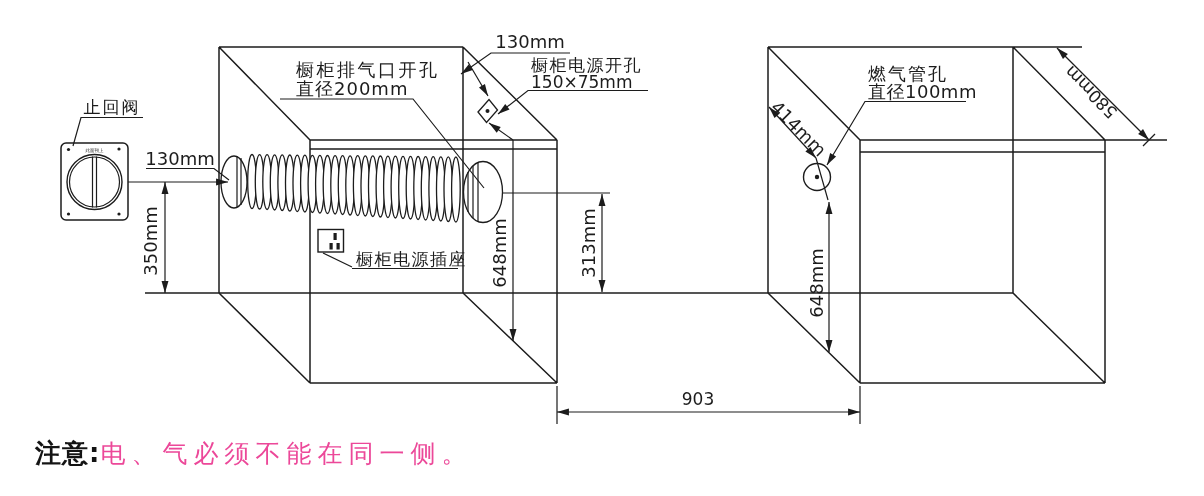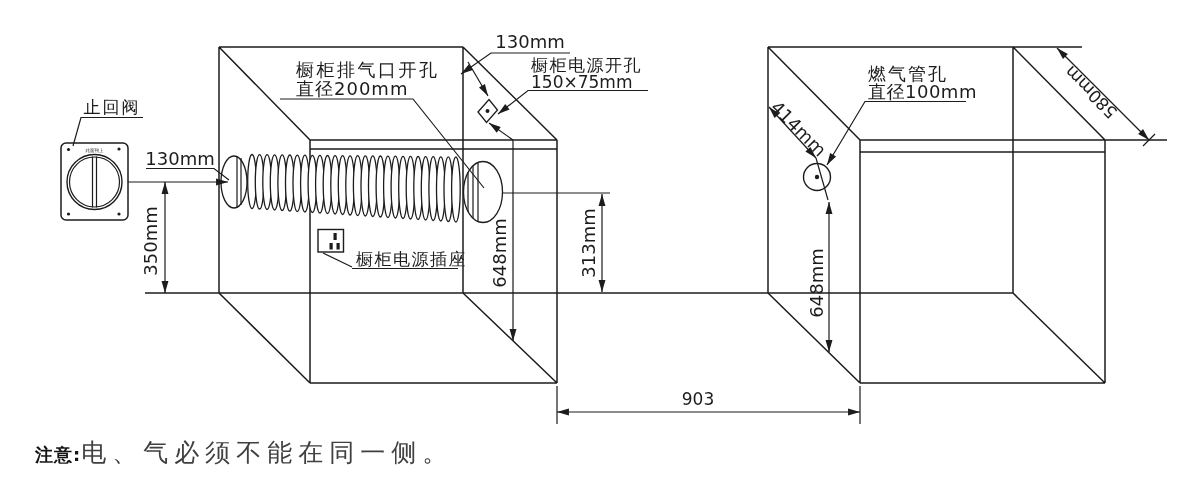--- a/index.html
+++ b/index.html
@@ -3,23 +3,23 @@
 <meta charset="utf-8">
 <style>
   html,body{margin:0;padding:0;background:#fff;}
   .canvas{position:relative;width:1204px;height:496px;background:#fff;overflow:hidden;
           font-family:"DejaVu Sans","Liberation Sans",sans-serif;}
   svg{position:absolute;left:0;top:0;}
   svg .wire path, svg path.ln, svg line.ln{stroke:#1c1c1c;stroke-width:1.5;fill:none;}
   svg .dim path, svg path.dim{stroke:#1c1c1c;stroke-width:1.2;fill:none;}
   svg text{fill:#1c1c1c;font-family:"DejaVu Sans","Liberation Sans",sans-serif;}
   .note{position:absolute;left:35px;top:436px;white-space:nowrap;}
-  .note .np{font-size:18px;font-weight:700;letter-spacing:1px;color:#141414;
+  .note .np{font-size:26px;font-weight:700;letter-spacing:1px;color:#141414;
             font-family:"DejaVu Sans","Liberation Sans",sans-serif;}
-  .note .nb{font-size:25px;letter-spacing:6px;color:#404040;
+  .note .nb{font-size:25px;letter-spacing:6px;color:#ec4899;
             font-family:"DejaVu Serif","Liberation Serif",serif;}
 </style>
 </head>
 <body>
 
 <div class="canvas">
 <svg width="1204" height="496" viewBox="0 0 1204 496">
   <defs>
     <marker id="ah" viewBox="0 0 12 8" refX="11.5" refY="4" markerWidth="13" markerHeight="9" orient="auto-start-reverse" markerUnits="userSpaceOnUse">
       <path d="M0.5,0.8 L11.5,4 L0.5,7.2 Z" fill="#1c1c1c"></path>

